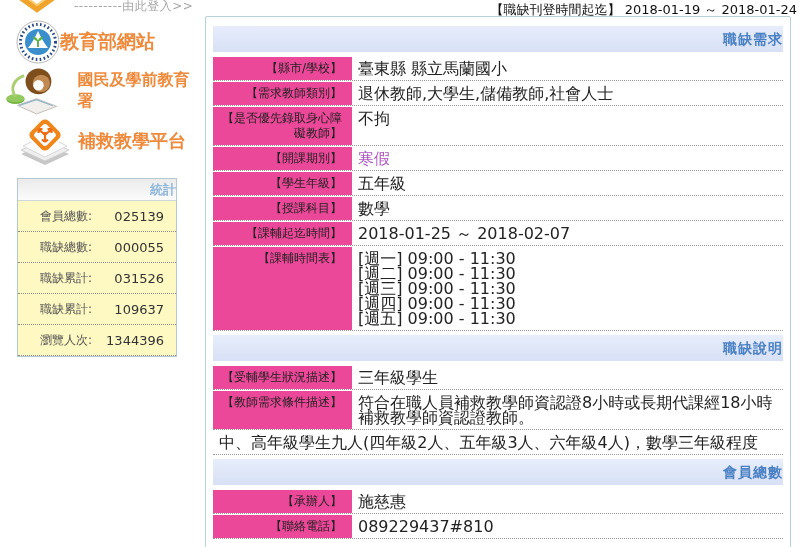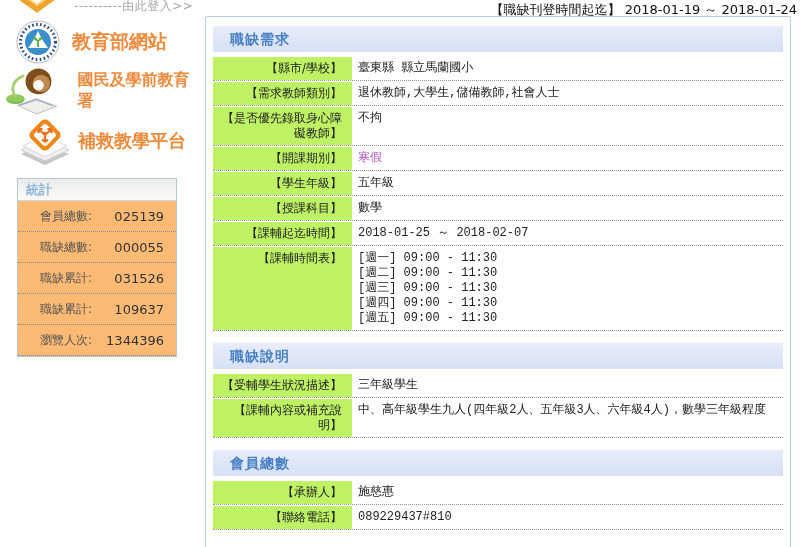--- a/index.html
+++ b/index.html
@@ -12,49 +12,49 @@
     font-weight:normal; white-space:nowrap; }
 
   
   .sidebar { position:absolute; left:0; top:0; width:200px; height:547px; }
   .login-row { position:absolute; top:-4px; left:14px; display:flex; align-items:center; height:20px; cursor:pointer; }
   .login-row .login-text { margin-left:14px; font-size:12px; color:#a6a6a6; letter-spacing:0.5px; }
   .side-link { position:absolute; display:flex; align-items:center; cursor:pointer; }
   .side-link .lbl { font-weight:bold; color:#ee8a3c;
     text-shadow:1px 1px 0 #fff, -1px -1px 0 #fff, 1px -1px 0 #fff, -1px 1px 0 #fff; }
   .lnk-moe { top:20px; left:16px; }
-  .lnk-moe .lbl { margin-left:12px; font-size:19px; }
+  .lnk-moe .lbl { font-size:19px; }
   .lnk-k12 { top:66px; left:4px; }
   .lnk-k12 .lbl { margin-left:18px; font-size:16px; }
   .lnk-plat { top:116px; left:18px; }
   .lnk-plat .lbl { margin-left:6px; font-size:18px; }
 
   
-  .stats-box { position:absolute; left:17px; top:178px; width:160px; background:#fdba74;
-    border:1px solid #b5c9d2; }
+  .stats-box { position:absolute; left:17px; top:178px; width:160px; background:#fef9c3;
+    border:1px solid #b5c9d2;text-align:right; }
   .stats-title { height:22px; line-height:22px; padding-left:8px; font-size:13px; font-weight:bold;
     color:#8fb7d9; background:linear-gradient(#ebebeb,#fbfbfb); border-bottom:1px solid #ccd8de; }
   .stat-row { display:flex; justify-content:space-between; align-items:center;
     padding:7px 12px 6px 22px; border-bottom:1px dotted #8a8a8a; }
   .stat-row:last-child { border-bottom:1px dotted #8a8a8a; }
   .stat-label { font-size:12px; color:#555; }
   .stat-value { font-size:13px; color:#333; }
 
   
   .main-panel { position:absolute; left:205px; top:16px; width:586px; height:560px;
     background:#fff; border:1px solid #b9d2da; border-radius:2px; padding:9px 7px 7px 7px; }
-  .section { margin-top:12px; }
+  .section { margin-top:4px; }
   .section:first-child { margin-top:0; }
   .sec-bar { height:26px; line-height:26px; padding-left:17px; font-size:14px; font-weight:bold;
-    color:#4a80c4; letter-spacing:1px; background:linear-gradient(#e7edfb,#d7e0f5); }
+    color:#4a80c4; letter-spacing:1px; background:linear-gradient(#e7edfb,#d7e0f5);text-align:right; }
   .sec-rows { margin-top:5px; }
   .srow { display:flex; border-bottom:1px dotted #979797; margin-bottom:1px; }
-  .cell-label { flex:0 0 139px; background:#bef264; text-align:right;
+  .cell-label { flex:0 0 139px; background:#ec4899; text-align:right;
     padding:4px 10px 4px 2px; font-size:12px; line-height:15px; color:#222; }
-  .cell-value { flex:1; padding:4px 4px 4px 6px; font-size:12px; line-height:15px; color:#222;font-family:Liberation Mono, monospace; }
+  .cell-value { flex:1; padding:4px 4px 4px 6px; font-size:16px; line-height:15px; color:#222; }
   .val-link { cursor:pointer;text-align:center; }
 </style>
 </head>
 <body>
 
 <div class="page">
 
   <div class="topbar-date">
     <span>【職缺刊登時間起迄】</span>
     <span>2018-01-19 ～ 2018-01-24</span>
@@ -183,21 +183,24 @@
     </div>
 
     <div class="section">
       <div class="sec-bar">職缺說明</div>
       <div class="sec-rows">
         <div class="srow">
           <div class="cell-label">【受輔學生狀況描述】</div>
           <div class="cell-value">三年級學生</div>
         </div>
         <div class="srow">
-          <div class="cell-label">【課輔內容或補充說明】</div>
+          <div class="cell-label">【教師需求條件描述】</div>
+          <div class="cell-value">符合在職人員補救教學師資認證8小時或長期代課經18小時補救教學師資認證教師。</div>
+        </div>
+        <div class="srow">
           <div class="cell-value">中、高年級學生九人(四年級2人、五年級3人、六年級4人)，數學三年級程度</div>
         </div>
       </div>
     </div>
 
     <div class="section">
       <div class="sec-bar">會員總數</div>
       <div class="sec-rows">
         <div class="srow">
           <div class="cell-label">【承辦人】</div>

